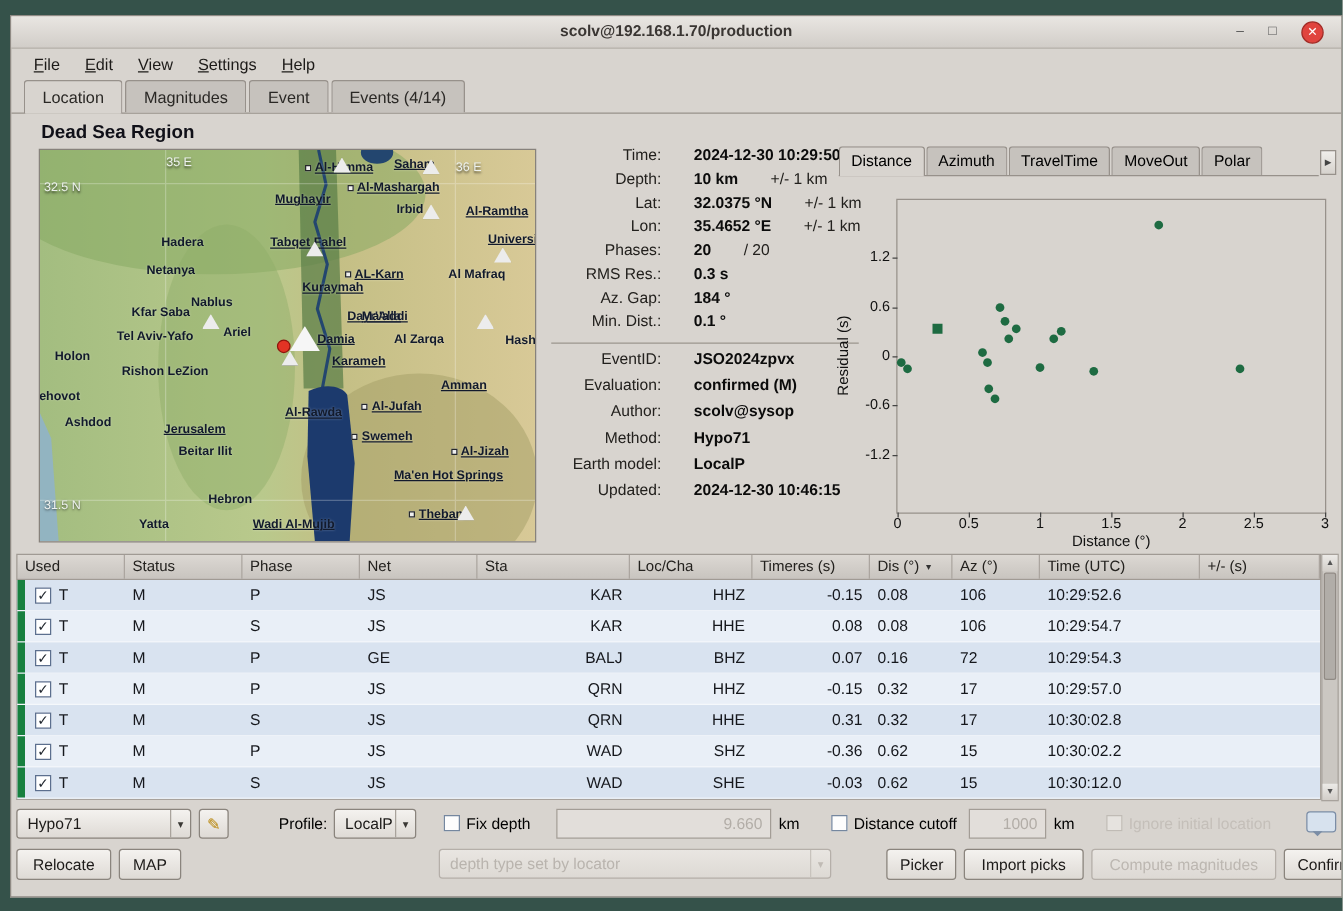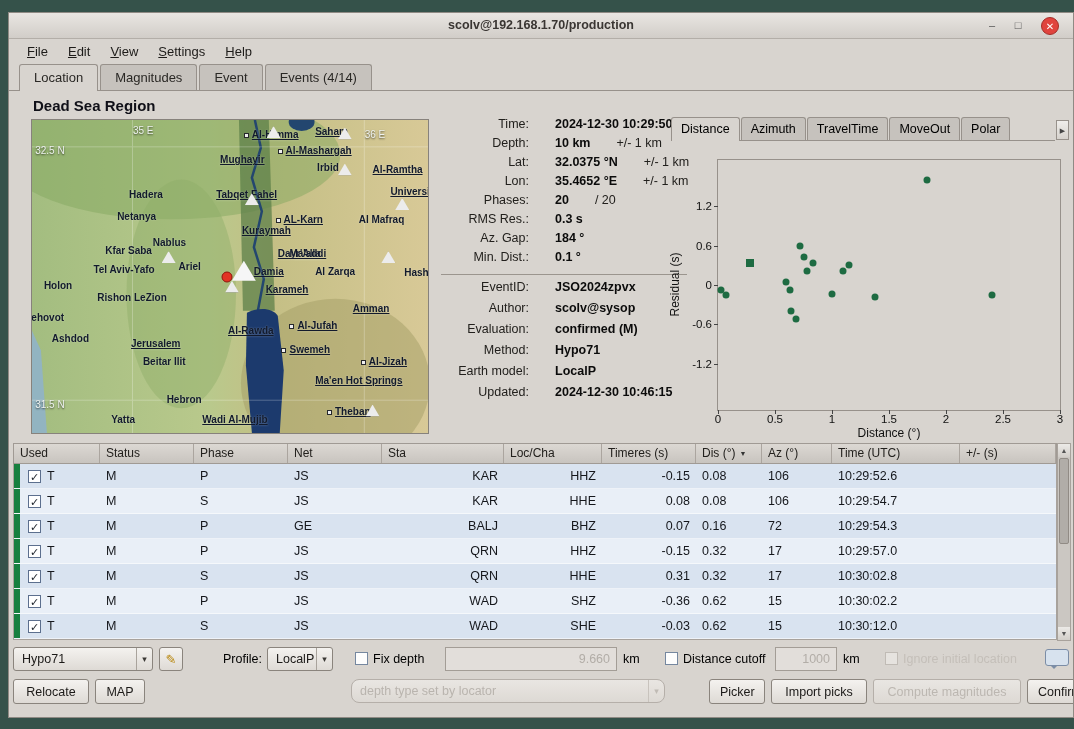--- a/index.html
+++ b/index.html
@@ -255,26 +255,26 @@
           <span class="ival">0.1 °</span>
         </div>
       </div>
     <div class="isep"></div>
     <div id="info2">
         <div class="irow">
           <span class="ilabel">EventID:</span>
           <span class="ival">JSO2024zpvx</span>
         </div>
         <div class="irow">
+          <span class="ilabel">Evaluation:</span>
+          <span class="ival">confirmed (M)</span>
+        </div>
+        <div class="irow">
           <span class="ilabel">Author:</span>
           <span class="ival">scolv@sysop</span>
-        </div>
-        <div class="irow">
-          <span class="ilabel">Evaluation:</span>
-          <span class="ival">confirmed (M)</span>
         </div>
         <div class="irow">
           <span class="ilabel">Method:</span>
           <span class="ival">Hypo71</span>
         </div>
         <div class="irow">
           <span class="ilabel">Earth model:</span>
           <span class="ival">LocalP</span>
         </div>
         <div class="irow">
@@ -495,21 +495,21 @@
     <input class="din" style="left: 766px; width: 62px;" readonly="" value="1000">
     <span class="blbl" style="left:834px;">km</span>
     <span class="chk disabled" style="left:876px;"></span>
     <span class="blbl disabled" style="left:894px;">Ignore initial location</span>
     <div id="comment"></div>
   </div>
 
   <div id="bottom2">
     <button class="btn" style="left:4px;width:76px;">Relocate</button>
     <button class="btn" style="left:86px;width:50px;">MAP</button>
-    <div class="combo disabled" style="left:342px;width:314px;border-radius:8px;">
+    <div class="combo disabled" style="left:342px;width:314px;">
       <span class="val">depth type set by locator</span>
       <span class="carr">▾</span>
     </div>
     <button class="btn" style="left:700px;width:56px;">Picker</button>
     <button class="btn" style="left:762px;width:96px;">Import picks</button>
     <button class="btn disabled" style="left:864px;width:148px;">Compute magnitudes</button>
     <button class="btn" style="left:1018px;width:76px;">Confirm...</button>
   </div>
 
 </div>

